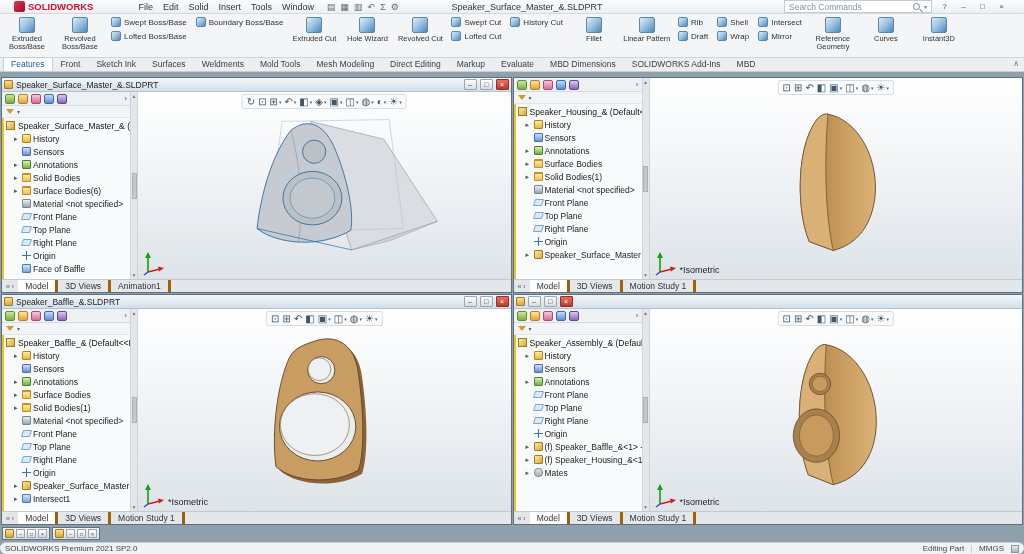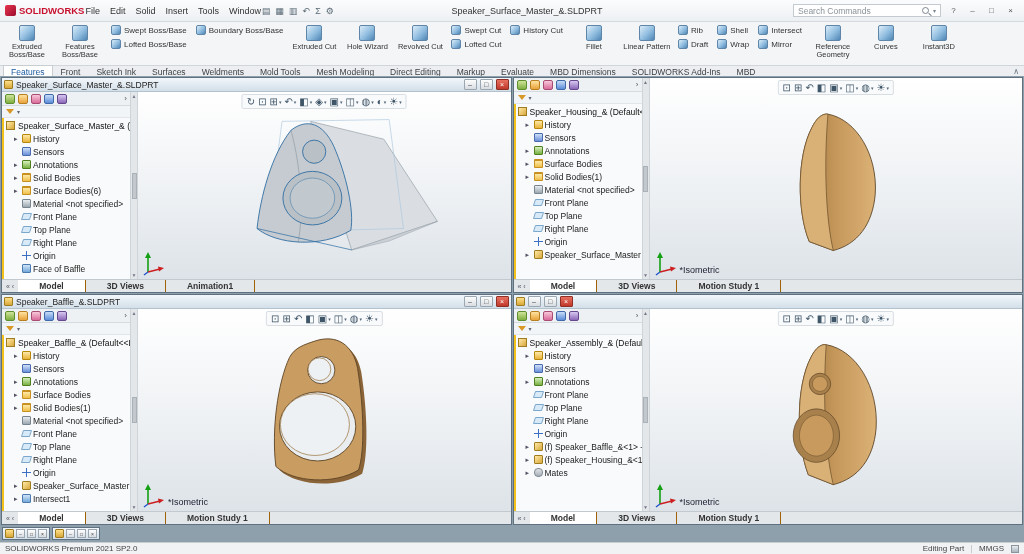--- a/index.html
+++ b/index.html
@@ -1,24 +1,24 @@
 <!DOCTYPE html>
 <html><head>
 <meta charset="utf-8">
 <style>
   * { box-sizing:border-box; margin:0; padding:0; }
   html,body { width:1024px; height:554px; overflow:hidden; }
   body { font-family:"Liberation Sans",sans-serif; background:#8fa0ad; position:relative; cursor:default; }
 
   
-  .titlebar { height:22px; background:linear-gradient(#fbfcfd,#edf0f3); border-bottom:1px solid #d5dade;
-              display:flex; align-items:center; gap:1px; padding:0 5px; font-size:9px; color:#333; position:relative; }
+  .titlebar { height:14px; background:linear-gradient(#fbfcfd,#edf0f3); border-bottom:1px solid #d5dade;
+              display:flex; align-items:center; gap:13px; padding:0 14px; font-size:9px; color:#333; position:relative; }
   .logo { display:flex; align-items:center; gap:3px; font-weight:bold; font-size:9.5px; color:#c8102e; }
   .logo-mark { width:11px; height:11px; border-radius:2px; background:linear-gradient(135deg,#e8344f,#9c0c2c); }
-  .menus { display:flex; gap:10px; }
+  .menus { display:flex; gap:10px;margin-left:32px; }
   .qa { display:flex; gap:5px; color:#5a6a76; font-size:9px; align-items:center; }
   .qicon { line-height:10px; }
   .doc-title { position:absolute; left:260px; right:230px; text-align:center; color:#333; pointer-events:none;
                white-space:nowrap; overflow:hidden; }
   .tb-right { margin-left:auto; display:flex; align-items:center; gap:4px; }
   .search { display:flex; align-items:center; border:1px solid #c4cad0; background:#fff; height:13px; width:148px; padding:0 4px; gap:4px; }
   .search-text { color:#8a9298; font-size:8.5px; flex:1; white-space:nowrap; overflow:hidden; }
   .search-mag { width:7px; height:7px; border:1px solid #7a858e; border-radius:50%; position:relative; flex:0 0 7px; }
   .search-mag::after { content:''; position:absolute; width:4px; height:1px; background:#7a858e; transform:rotate(45deg); left:5px; top:6px; }
   .search-caret { font-size:6px; color:#7a858e; }
@@ -107,32 +107,32 @@
   .hglyph { font-size:10px; line-height:13px; color:#3f5568; }
   .hcaret { display:none; font-size:5px; color:#56687a; }
   .hcaret.on { display:inline; }
   .model { position:absolute; left:50%; top:53%; transform:translate(-50%,-50%); }
   .triad { position:absolute; left:4px; bottom:3px; }
   .vlabel { position:absolute; left:30px; bottom:4px; font-size:9px; color:#223; }
 
   .wtabs { height:13px; flex:0 0 13px; background:#e3e7ea; border-top:1px solid #c2c9cf; display:flex; align-items:stretch;
            font-size:8.5px; color:#333; }
   .wtab-nav { display:flex; align-items:center; gap:3px; padding:0 4px; font-size:7px; color:#556; }
-  .wtab { display:flex; align-items:center; padding:0 21px; border-right:1px solid #a16207; white-space:nowrap;font-weight:bold; }
+  .wtab { display:flex; align-items:center; padding:0 7px; border-right:3px solid #a16207; white-space:nowrap; }
   .wtab.on { background:#fff; }
 
   .ministrip { flex:0 0 15px; display:flex; align-items:center; gap:2px; padding-left:1px; }
   .miniwin { height:13px; display:flex; align-items:center; gap:2px; padding:0 2px;
              background:linear-gradient(#f2f7fb,#d3dfe9); border:1px solid #5f7180; }
   .mbtn { width:9px; height:9px; font-size:5px; display:flex; align-items:center; justify-content:center;
           background:linear-gradient(#fdfdfd,#d8dde2); border:1px solid #9aa6b0; color:#444; }
 
   
   .statusbar { position:absolute; left:0; right:0; bottom:0; height:12px; background:#f0f2f4; border-top:1px solid #c8cdd2;
-               display:flex; align-items:center; gap:7px; padding:0 5px; font-size:8px; color:#444; }
+               display:flex; align-items:center; gap:7px; padding:0 5px; font-size:8px; color:#444;border-radius:6px; }
   .sb-left { flex:1; white-space:nowrap; overflow:hidden; }
   .sb-sep { width:1px; height:8px; background:#c8cdd2; }
   .sb-icon { width:8px; height:8px; background:linear-gradient(#e8ecef,#aab4bc); border:1px solid #8a959e; }
 </style>
 </head>
 <body>
 
 <div class="titlebar">
   <div class="logo">
     <span class="logo-mark"></span>
@@ -174,21 +174,21 @@
 
 <div class="ribbon">
 
     <div class="rtool big">
       <span class="ricon"></span>
       <span class="rlabel">Extruded Boss/Base</span>
     </div>
 
     <div class="rtool big">
       <span class="ricon"></span>
-      <span class="rlabel">Features Boss/Base</span>
+      <span class="rlabel">Revolved Boss/Base</span>
     </div>
 
     <div class="rtool small">
       <span class="ricon"></span>
       <span class="rlabel">Swept Boss/Base</span>
     </div>
 
     <div class="rtool small">
       <span class="ricon"></span>
       <span class="rlabel">Lofted Boss/Base</span>

